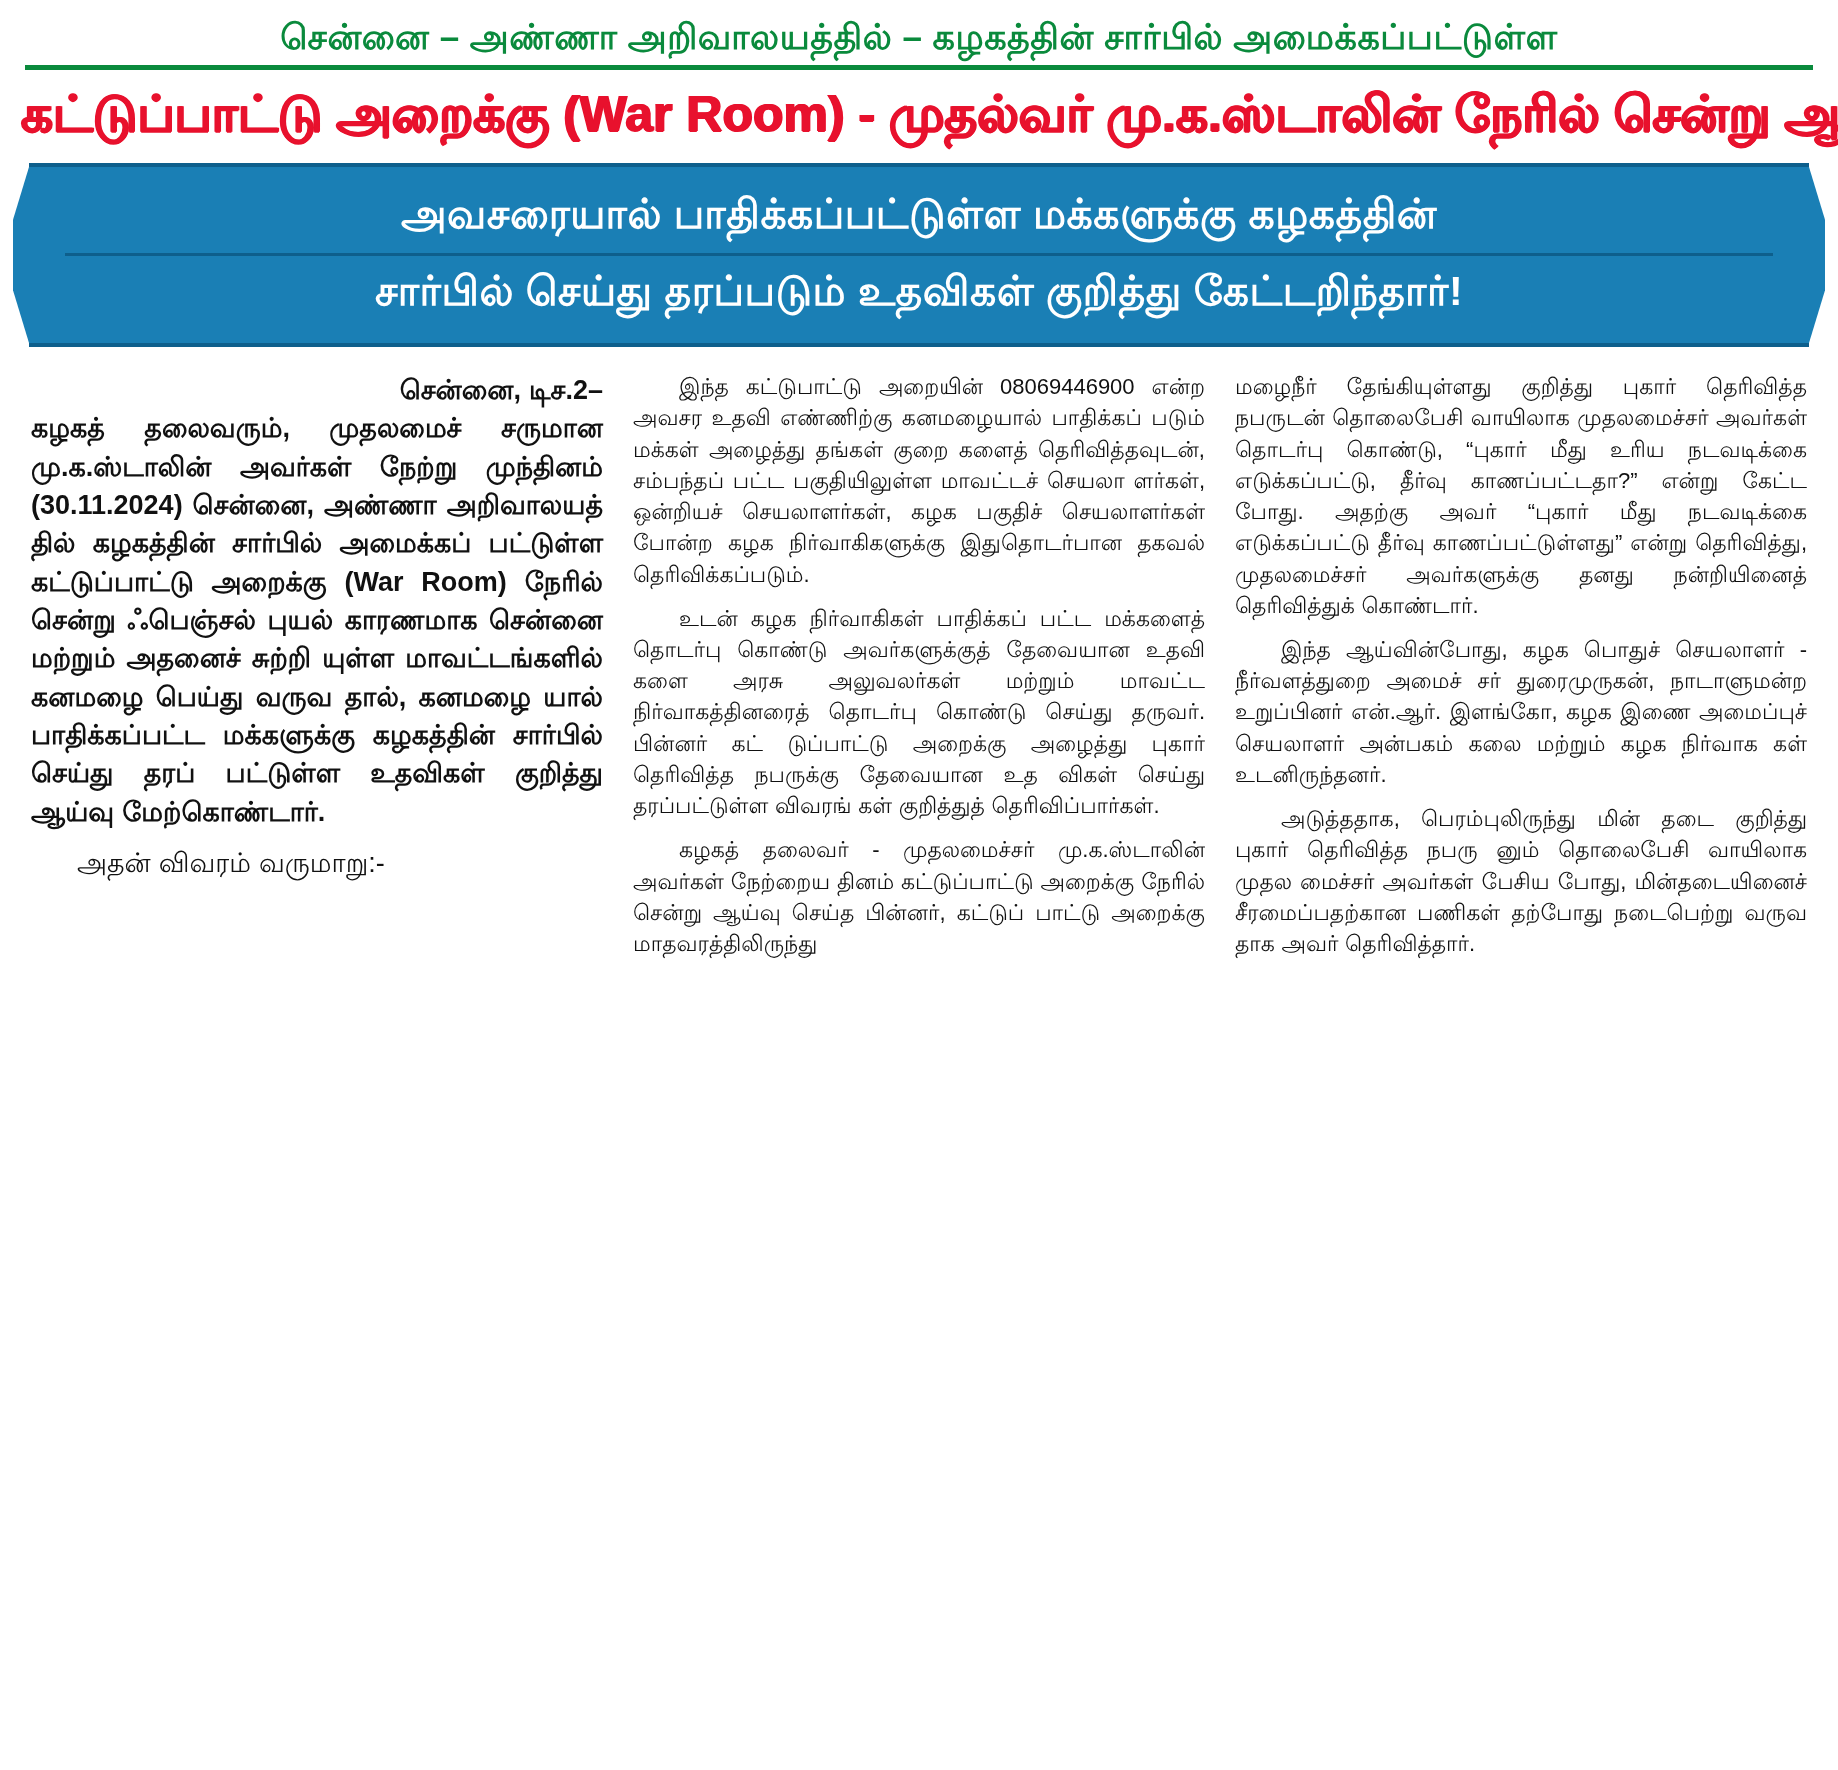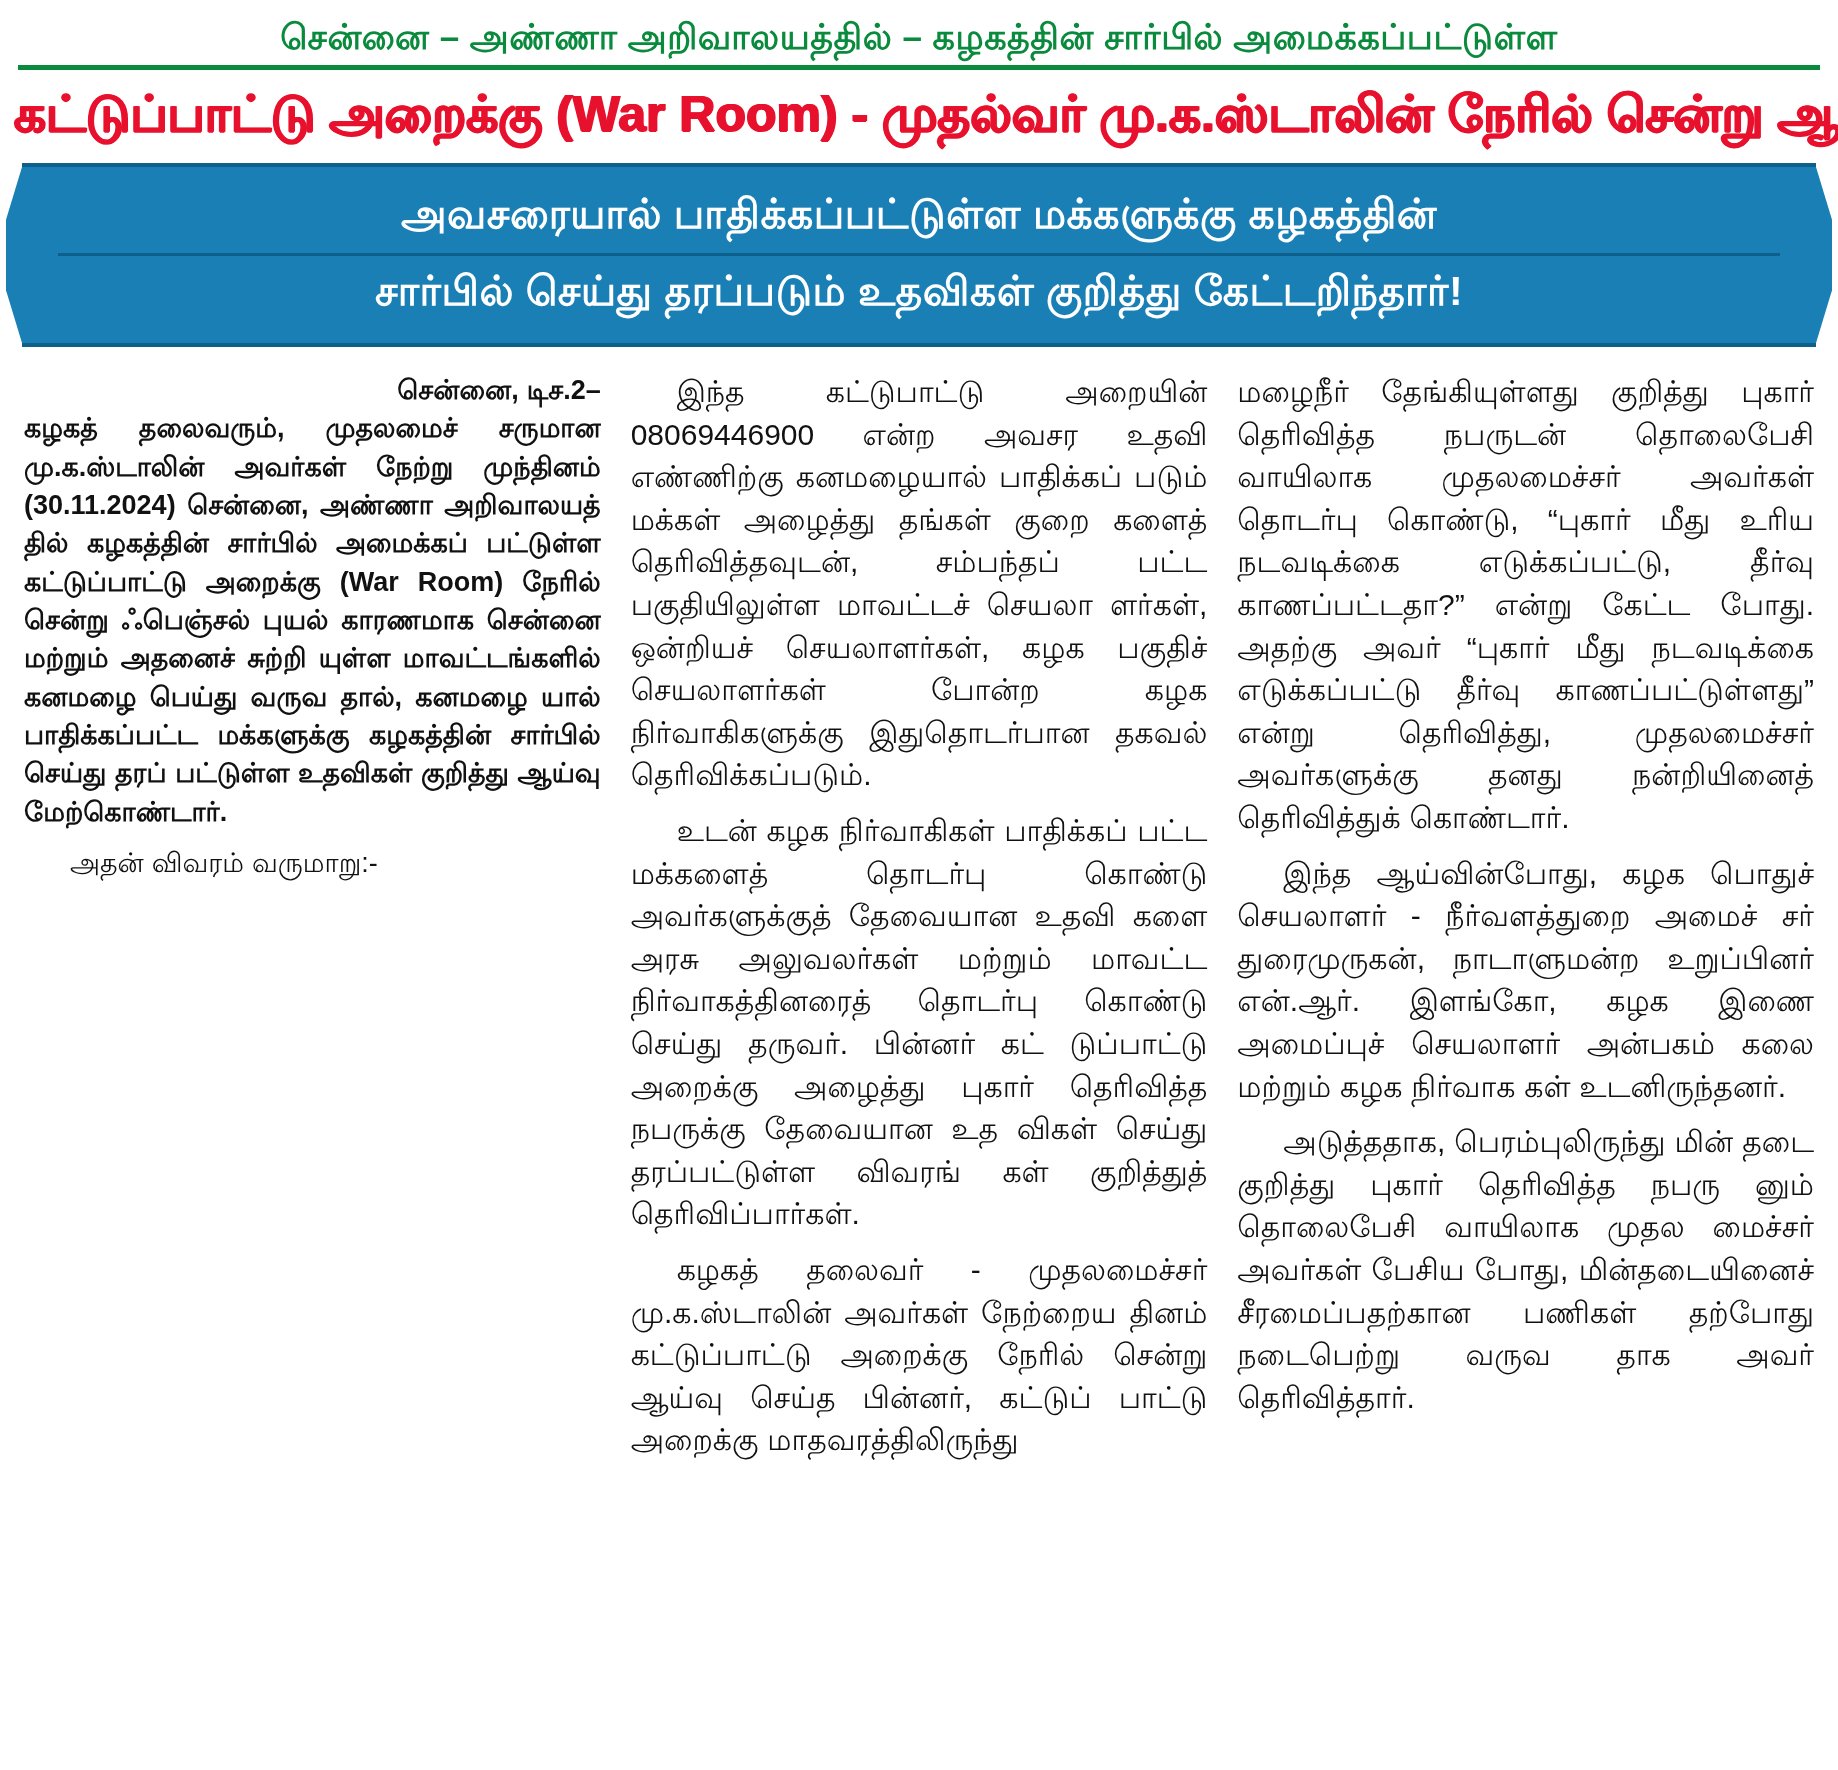--- a/index.html
+++ b/index.html
@@ -11,21 +11,21 @@
     width: 1838px;
     height: 1770px;
     font-family: "Liberation Sans", sans-serif;
     overflow: hidden;
   }
   .page {
     width: 1838px;
     height: 1770px;
     position: relative;
     box-sizing: border-box;
-    padding: 0 14px;
+    padding: 0 21px;
   }
 
   
   .kicker {
     color: #0a8a3c;
     font-weight: bold;
     font-size: 35px;
     letter-spacing: 0.5px;
     text-align: center;
     padding: 18px 0 6px 0;
@@ -94,21 +94,21 @@
     gap: 30px;
     padding: 6px 10px 0 10px;
     align-items: flex-start;
   }
   .col {
     flex: 1 1 0;
     min-width: 0;
   }
   .col p {
     margin: 0 0 13px 0;
-    font-size: 30px;
+    font-size: 22px;
     line-height: 1.42;
     color: #111111;
     text-align: justify;
     text-justify: inter-word;
     word-spacing: 0.5px;
   }
   .col p.indent { text-indent: 46px; }
   .col-1 p {
     font-weight: bold;
     font-size: 27px;

